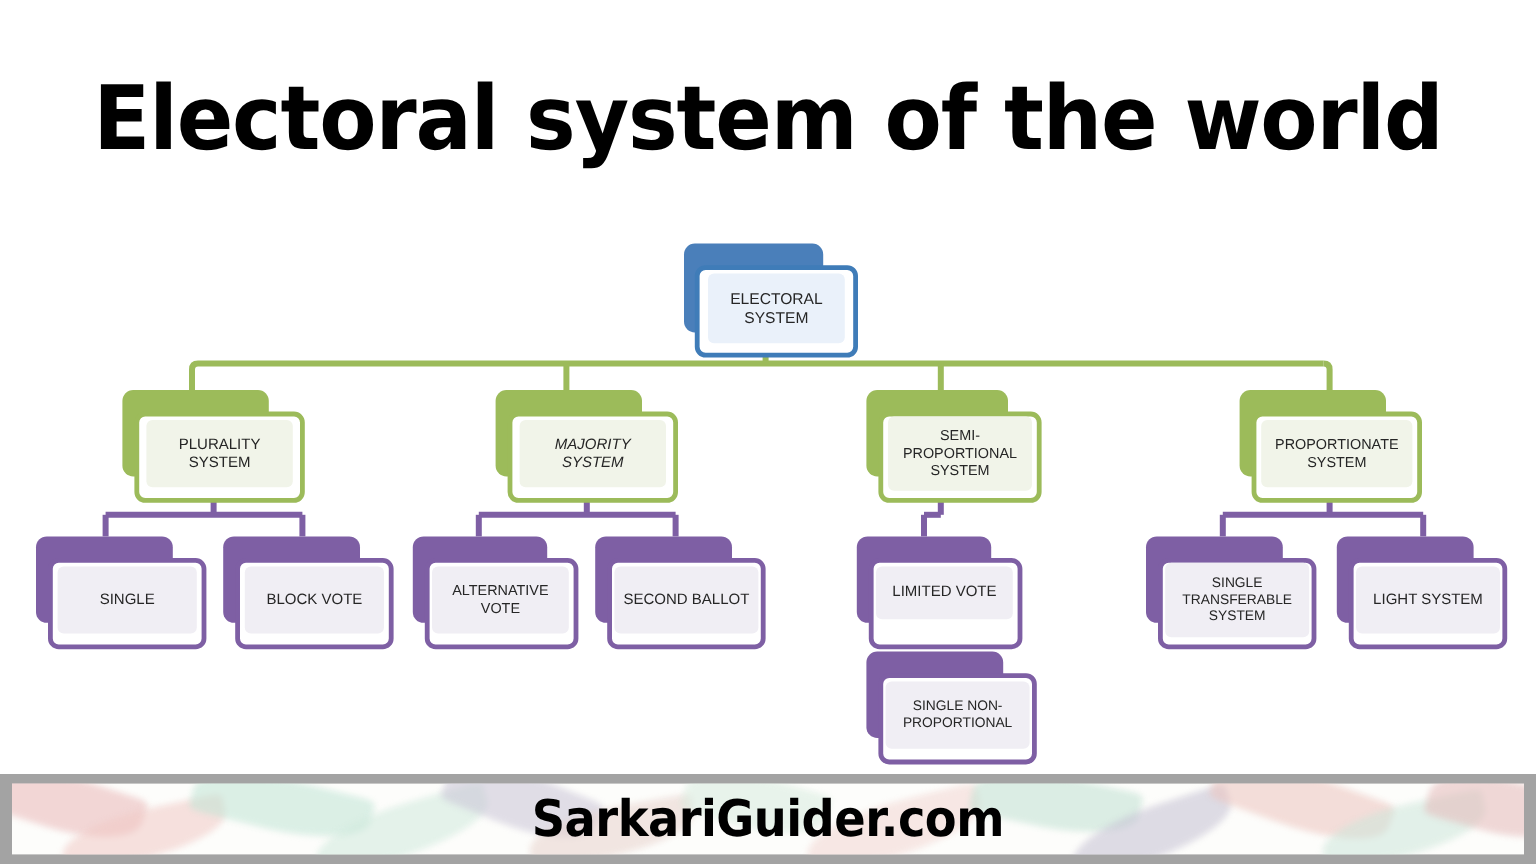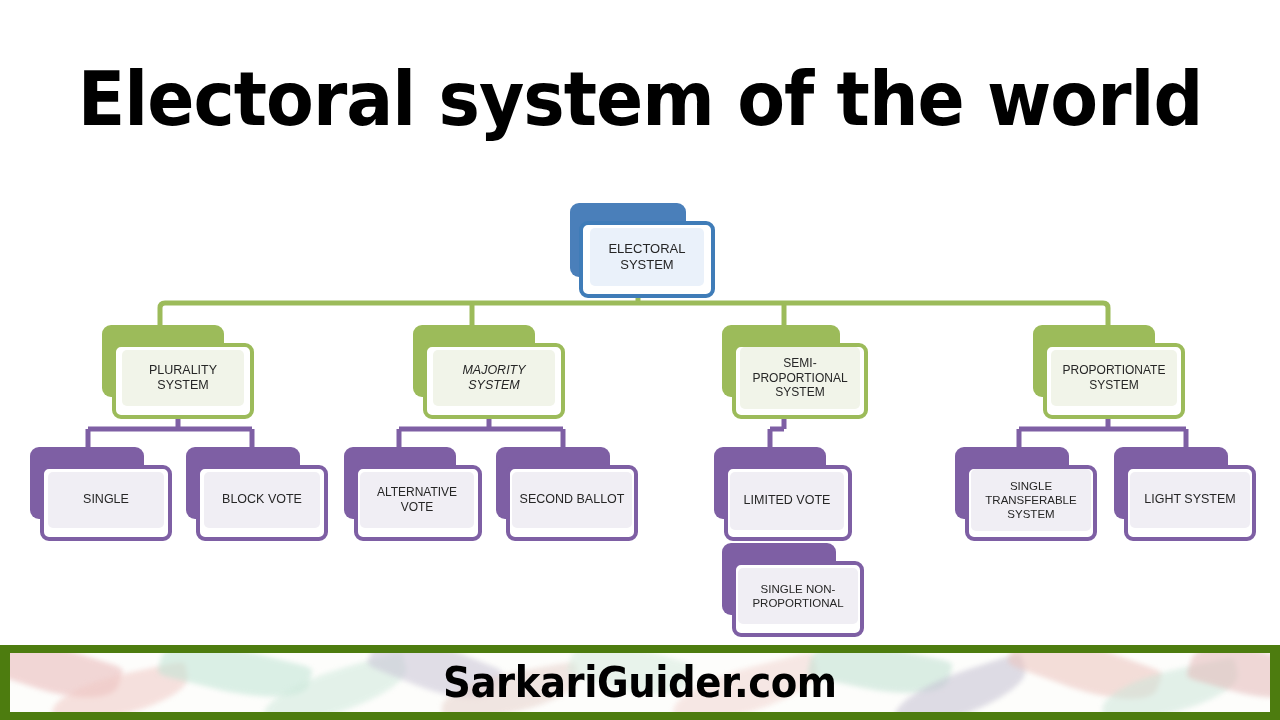--- a/index.html
+++ b/index.html
@@ -105,21 +105,21 @@
   .lvl-leaf .front { border-color: #7e5fa4; border-width: 4px; }
   .lvl-leaf .inner { background: #f0eef4; }
 
   
   #banner {
     position: absolute;
     left: 0;
     top: 645px;
     width: 1280px;
     height: 75px;
-    background: #4d7c0f;
+    background: #a3a3a3;
     display: flex;
     align-items: center;
     justify-content: center;
   }
 
   #banner-inner {
     position: absolute;
     left: 10px;
     top: 8px;
     width: 1260px;
@@ -260,21 +260,21 @@
       <div class="front" style="left:10px;top:18px;width:128px;height:76px;"></div>
       <div class="inner" style="left:16px;top:25px;width:114px;height:56px;">
         <span class="label" style="font-size:12px;">ALTERNATIVE
 VOTE</span>
       </div>
     </div>
 
     <div class="node lvl-leaf" style="left:714px; top:447px; width:138px; height:94px;">
       <div class="back" style="width:112px;height:72px;"></div>
       <div class="front" style="left:10px;top:18px;width:128px;height:76px;"></div>
-      <div class="inner" style="left:16px;top:25px;width:114px;height:58px;">
+      <div class="inner" style="left:16px;top:25px;width:114px;height:44px;">
         <span class="label" style="font-size:12.5px;">LIMITED VOTE</span>
       </div>
     </div>
 
     <div class="node lvl-leaf" style="left:722px; top:543px; width:142px; height:94px;">
       <div class="back" style="width:114px;height:72px;"></div>
       <div class="front" style="left:10px;top:18px;width:132px;height:76px;"></div>
       <div class="inner" style="left:16px;top:25px;width:120px;height:56px;">
         <span class="label" style="font-size:11.5px;">SINGLE NON-
 PROPORTIONAL</span>

